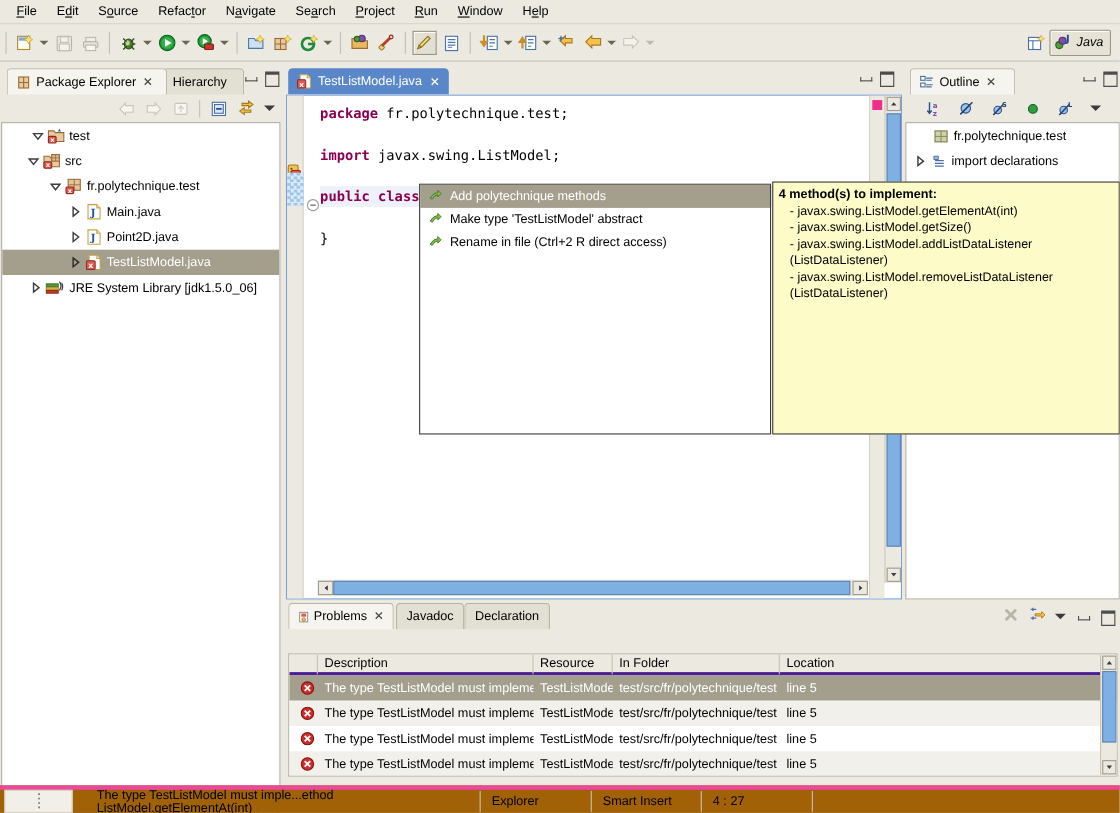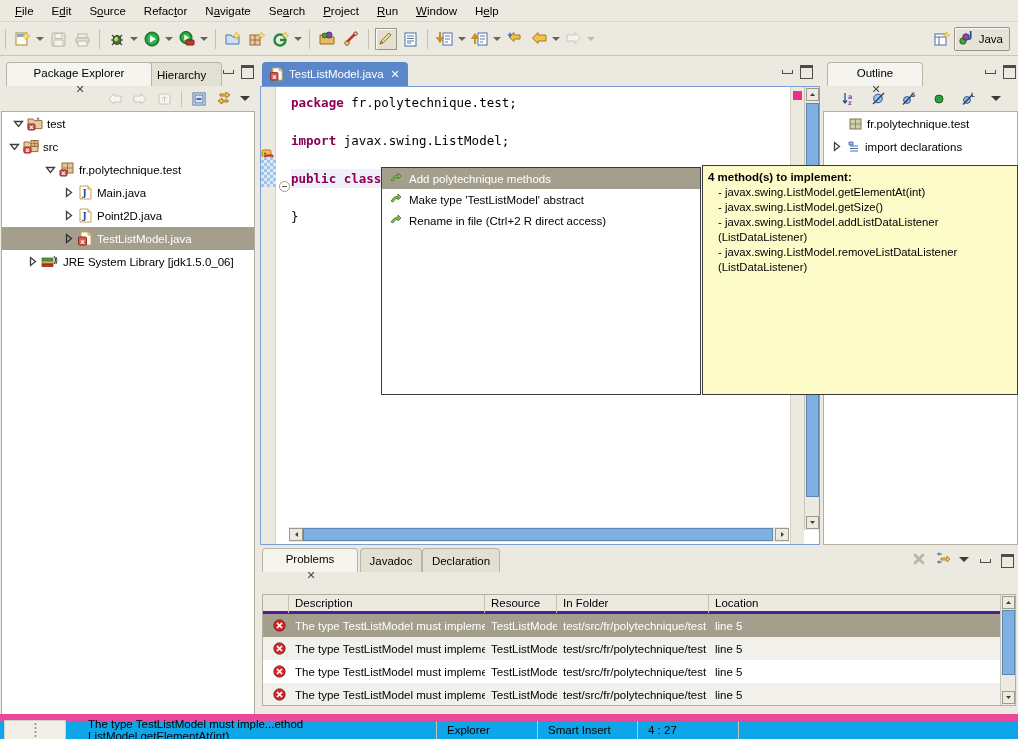--- a/index.html
+++ b/index.html
@@ -53,34 +53,34 @@
     border-top: 4px solid #6b6652;
   }
   .tb-arrow.dim i { border-top-color: #bdb9ab; }
   .tb-right { margin-left: auto; display: flex; align-items: center; padding-right: 8px; }
   .persp-btn {
     display: flex; align-items: center; gap: 3px;
     border: 1px solid #9a9686; background: #e6e2d5;
     padding: 2px 6px 2px 3px; border-radius: 2px;
     box-shadow: inset 1px 1px 0 #fbfaf6;
   }
-  .persp-btn span { font-size: 11.5px; }
+  .persp-btn span { font-size: 11.5px; font-style: italic; }
 
   
   .panel { position: absolute; background: #ece9e0; }
   .tabstrip { position: relative; height: 26px; }
   .vtab {
     position: absolute; top: 2px; height: 24px;
     display: flex; align-items: center; gap: 4px;
     padding: 0 8px; font-size: 11.5px;
     border-top: 1px solid #b9b5a6; border-left: 1px solid #b9b5a6; border-right: 1px solid #b9b5a6;
     border-radius: 4px 4px 0 0;
     background: #ece9e0;
   }
-  .vtab.active { background: #f6f4ee; z-index: 3; flex-direction: column; }
+  .vtab.active { background: #f6f4ee; z-index: 3; }
   .vtab.inactive { background: #e2dfd3; z-index: 1; }
   .tab-close {
     font-size: 11px; color: #444; margin-left: 2px;
     font-family: "DejaVu Sans", sans-serif;
   }
   .viewbtns {
     position: absolute; right: 3px; top: 4px;
     display: flex; align-items: center; gap: 6px;
   }
   .vb { width: 13px; height: 13px; position: relative; }
@@ -101,21 +101,21 @@
   .vtb-ico { width: 17px; height: 17px; display: flex; align-items: center; justify-content: center; }
   .menu-chevron { width: 0; height: 0; border-left: 5px solid transparent; border-right: 5px solid transparent; border-top: 5px solid #3b3b3b; }
 
   .viewbody {
     background: #fff; border: 1px solid #b2aea0; border-top: 1px solid #b2aea0;
     overflow: hidden; position: relative;
   }
 
   
   .treerow {
-    display: flex; align-items: center; height: 23px; padding-left: 4px;
+    display: flex; align-items: center; height: 23px; padding-left: 20px;
     font-size: 11.5px; white-space: nowrap;
   }
   .treerow.selected { background: #a49e8d; color: #fff; }
   .twisty { width: 16px; height: 16px; display: flex; align-items: center; justify-content: center; flex: 0 0 16px; }
   .ticon { width: 18px; height: 16px; margin-right: 3px; flex: 0 0 18px; display:flex;align-items:center;justify-content:center;}
 
   
   .editor-area { position: absolute; }
   .editor-tab {
     position: absolute; left: 2px; top: 2px; height: 24px;
@@ -184,21 +184,21 @@
   .th { padding-left: 6px; height: 19px; line-height: 19px; border-right: 1px solid #c6c2b4; }
   .tbl-row { display: flex; height: 23px; align-items: center; font-size: 11.5px; }
   .tbl-row.sel { background: #a49e8d; color: #fff; }
   .tbl-row.odd { background: #f2f0ea; }
   .tbl-row.even { background: #fff; }
   .td { padding-left: 6px; overflow: hidden; white-space: nowrap; }
 
   
   .statusbar {
     position: absolute; left: 0; bottom: 0; width: 1018px; height: 25px;
-    background: #0ea5e9; border-top: 7px solid #ec4899;
+    background: #a16207; border-top: 4px solid #ec4899;
     display: flex; align-items: center; font-size: 11.5px;
   }
   .sb-cell { height: 21px; display: flex; align-items: center; padding: 0 10px; }
   .sb-div { width: 1px; height: 19px; background: #c6c2b4; }
 </style>
 </head>
 <body>
 
 <div id="app">
 

